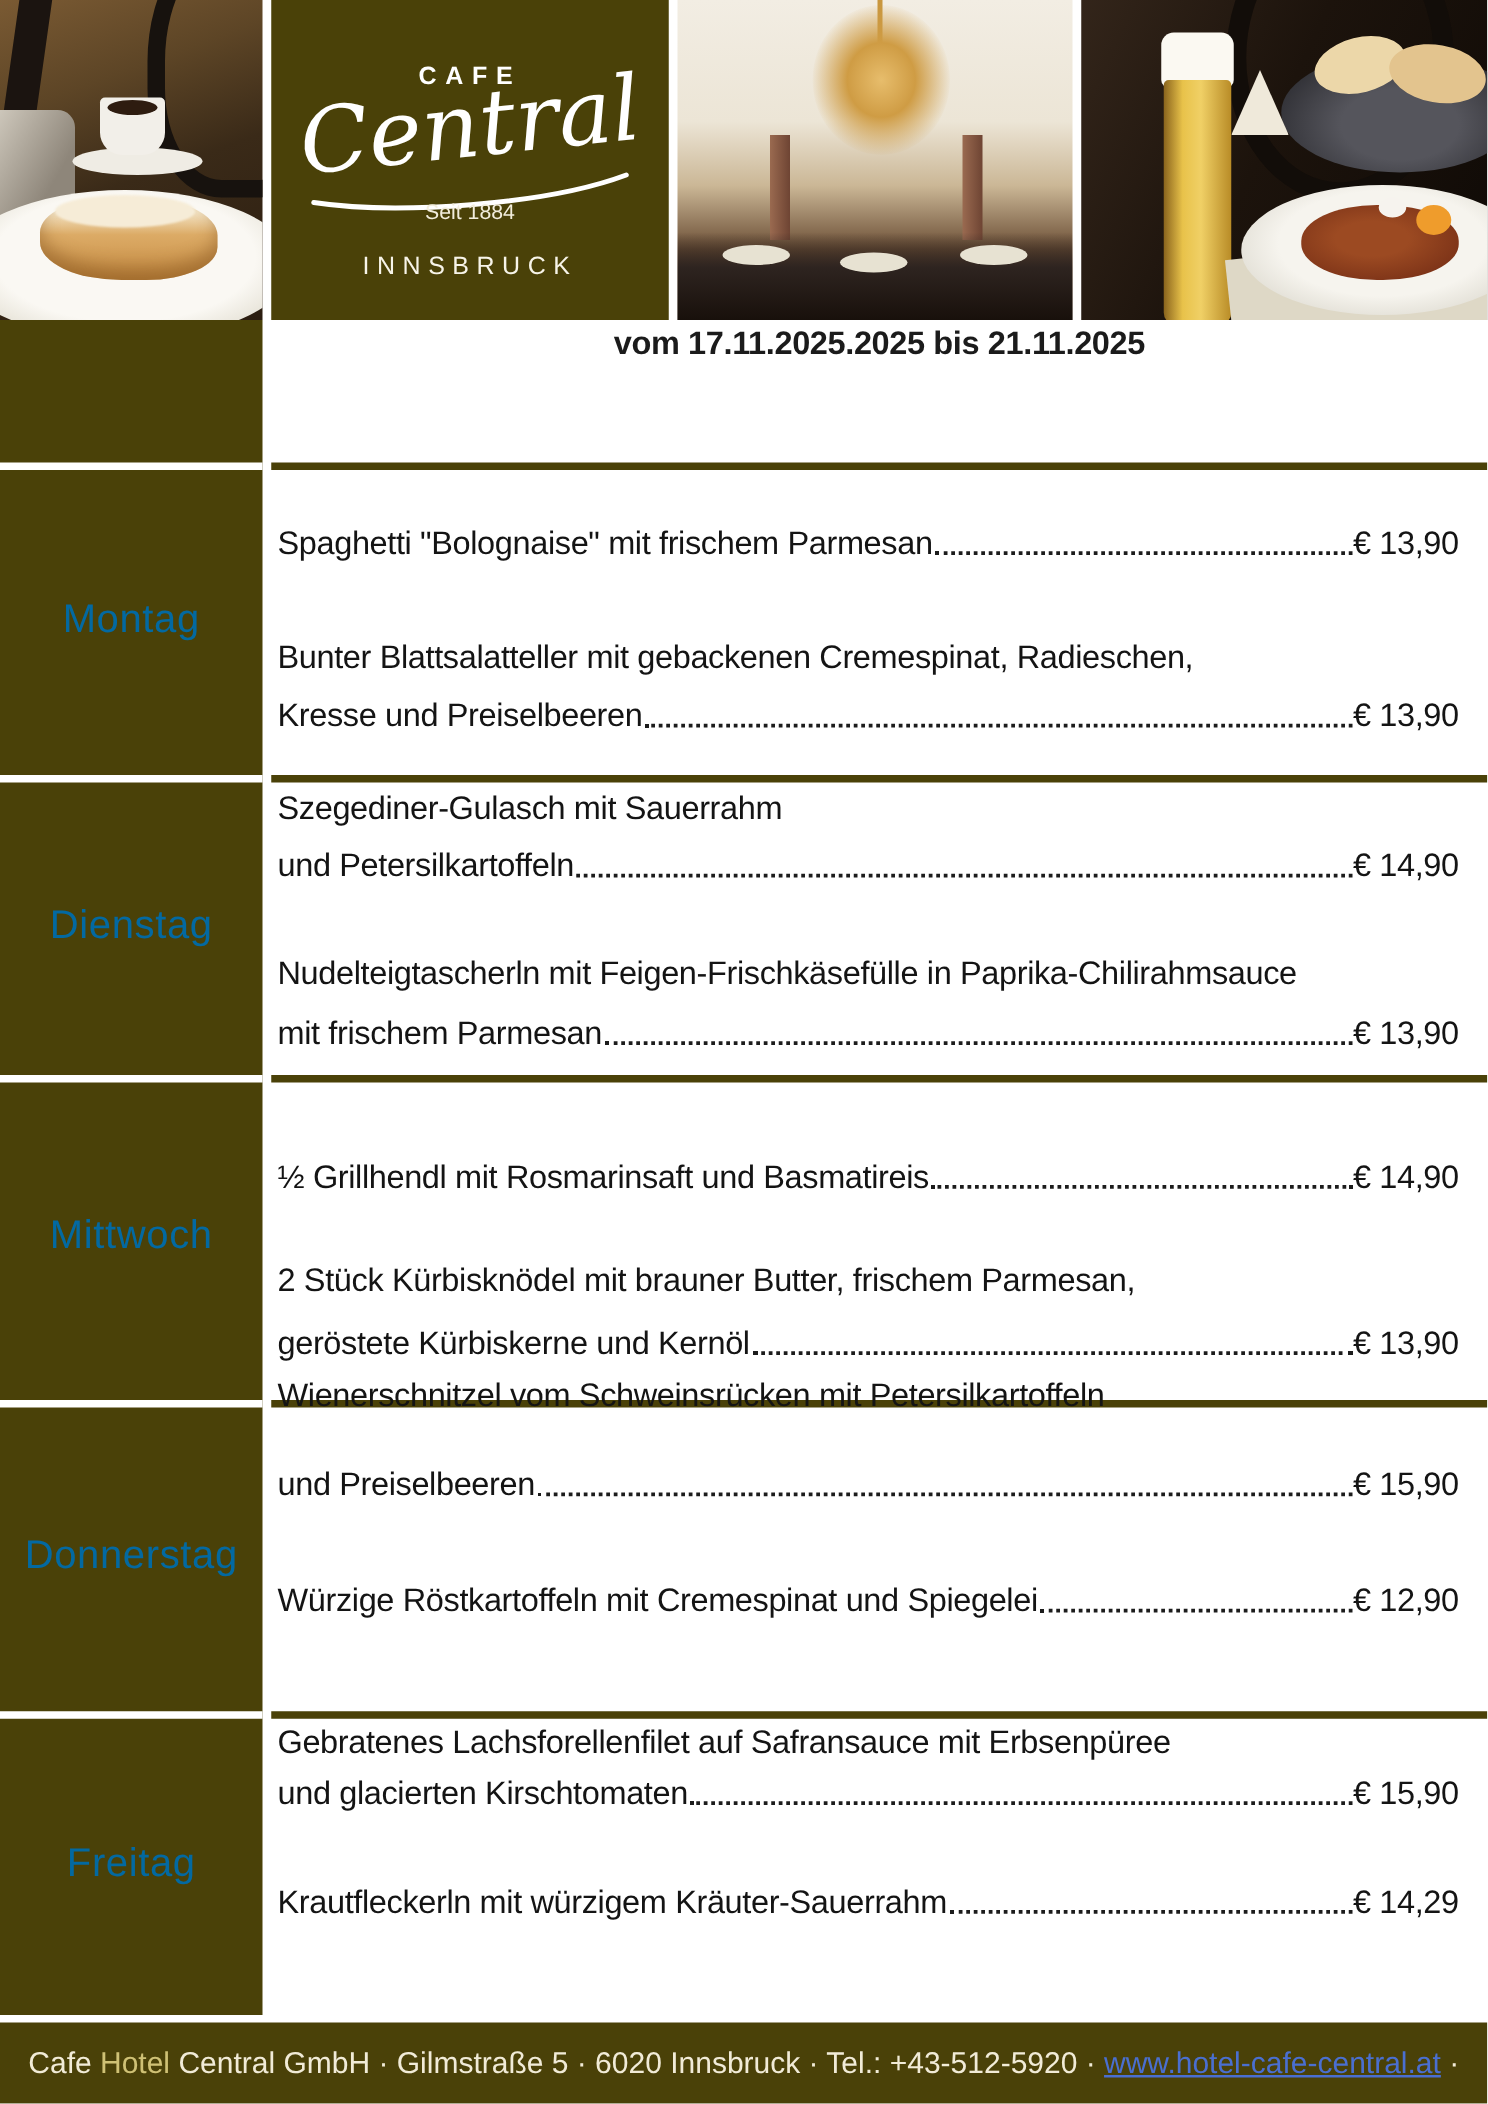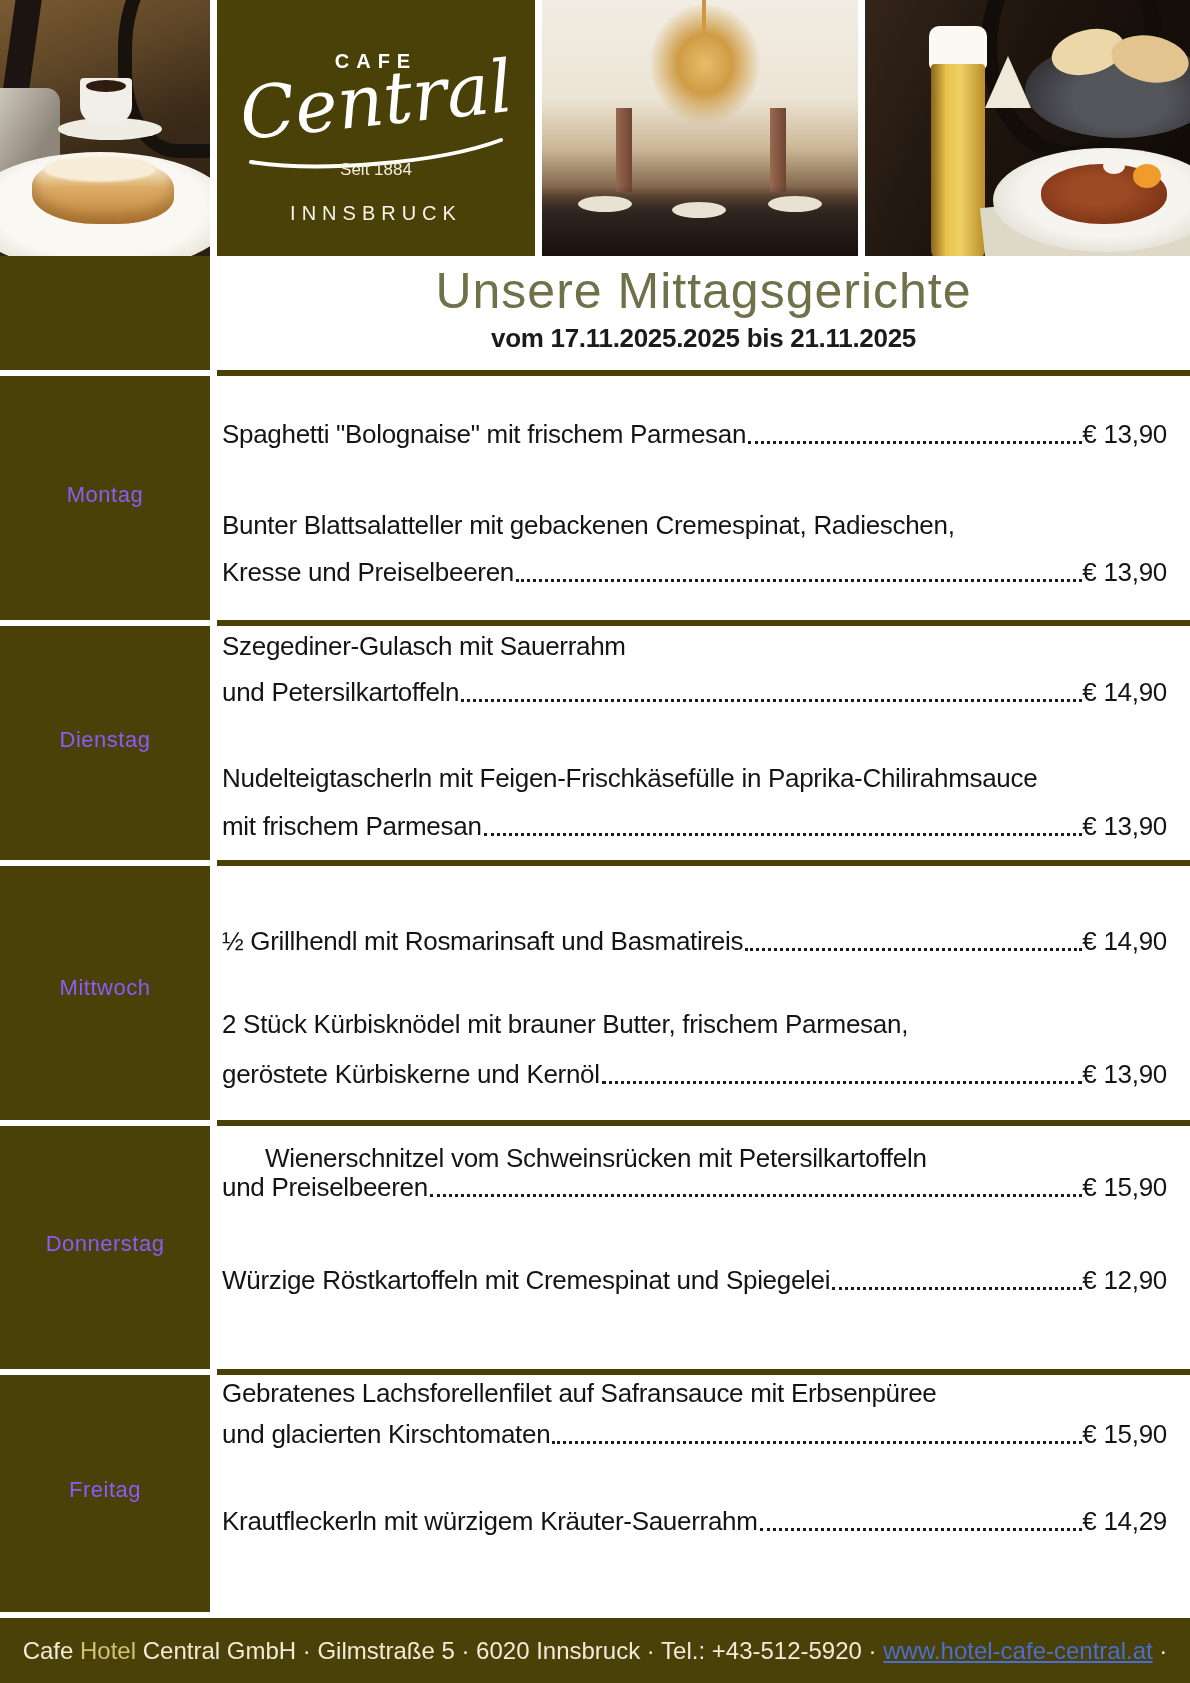--- a/index.html
+++ b/index.html
@@ -56,21 +56,21 @@
   .p4-dollop{position:absolute;left:238px;top:158px;width:22px;height:16px;background:#f6f3ee;border-radius:50%;}
 
   
   .title-block{position:absolute;left:217px;right:0;top:256px;height:114px;text-align:center;}
   .title-heading{margin:0;padding-top:6px;font-size:50px;font-weight:400;letter-spacing:1px;color:#70704a;}
   .title-sub{margin:0;padding-top:3px;font-size:26px;font-weight:600;letter-spacing:-0.3px;color:#1b1b1b;}
 
   
   .sidebar{position:absolute;left:0;top:256px;width:210px;height:1356px;background:#4a4108;}
   .day-label{position:absolute;left:0;width:210px;text-align:center;transform:translateY(-50%);
-             color:#8b5cf6;font-size:22px;letter-spacing:0.5px;}
+             color:#0369a1;font-size:32px;letter-spacing:0.5px;}
 
   
   .divider-white{position:absolute;left:0;width:210px;height:6px;background:#ffffff;}
   .divider-olive{position:absolute;left:217px;right:0;height:6px;background:#4a4108;}
 
   
   .menu-line{position:absolute;left:222px;right:23px;display:flex;align-items:flex-end;
              font-size:26px;line-height:1.28;letter-spacing:-0.3px;color:#141414;}
   .menu-text{white-space:nowrap;}
   .leader{flex:1 1 auto;min-width:16px;border-bottom:3px dotted #1c1c1c;margin:0 0 7px 2px;}
@@ -130,21 +130,20 @@
     <div class="p4-foam"></div>
     <div class="p4-glass"></div>
     <div class="p4-paper"></div>
     <div class="p4-plate"></div>
     <div class="p4-goulash"></div>
     <div class="p4-dollop"></div>
     <div class="p4-yolk"></div>
   </div>
 
   <div class="title-block">
-    <div class="title-heading">Unsere Mittagsgerichte</div>
     <div class="title-sub">vom 17.11.2025.2025 bis 21.11.2025</div>
   </div>
 
   <div class="sidebar"></div>
 
   <div class="footer"><span>Cafe </span><span class="gold">Hotel</span><span> Central GmbH · Gilmstraße 5 · 6020 Innsbruck · Tel.: +43-512-5920 · </span><a href="#">www.hotel-cafe-central.at</a><span> ·</span></div>
 
 <div class="divider-white" style="top: 370px;"></div>
     <div class="divider-olive" style="top: 370px;"></div>
     <div class="divider-white" style="top: 620px;"></div>
@@ -194,21 +193,21 @@
     </div>
     <div class="menu-line" style="top: 1008px;">
       <span class="menu-text">2 Stück Kürbisknödel mit brauner Butter, frischem Parmesan,</span>
     </div>
     <div class="menu-line" style="top: 1058px;">
       <span class="menu-text">geröstete Kürbiskerne und Kernöl</span>
       <div class="leader"></div>
       <span class="price">€ 13,90</span>
     </div>
     <div class="day-label" style="top: 1244px;">Donnerstag</div>
-    <div class="menu-line" style="top: 1142px; margin-left: 43px;">
+    <div class="menu-line" style="top: 1100px;">
       <span class="menu-text">Wienerschnitzel vom Schweinsrücken mit Petersilkartoffeln</span>
     </div>
     <div class="menu-line" style="top: 1171px;">
       <span class="menu-text">und Preiselbeeren</span>
       <div class="leader"></div>
       <span class="price">€ 15,90</span>
     </div>
     <div class="menu-line" style="top: 1264px;">
       <span class="menu-text">Würzige Röstkartoffeln mit Cremespinat und Spiegelei</span>
       <div class="leader"></div>

